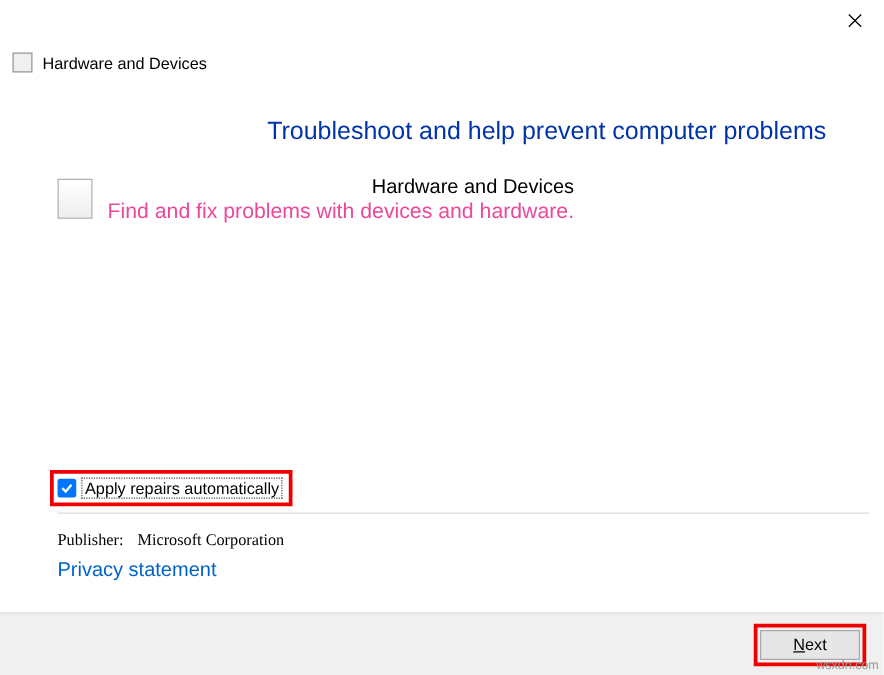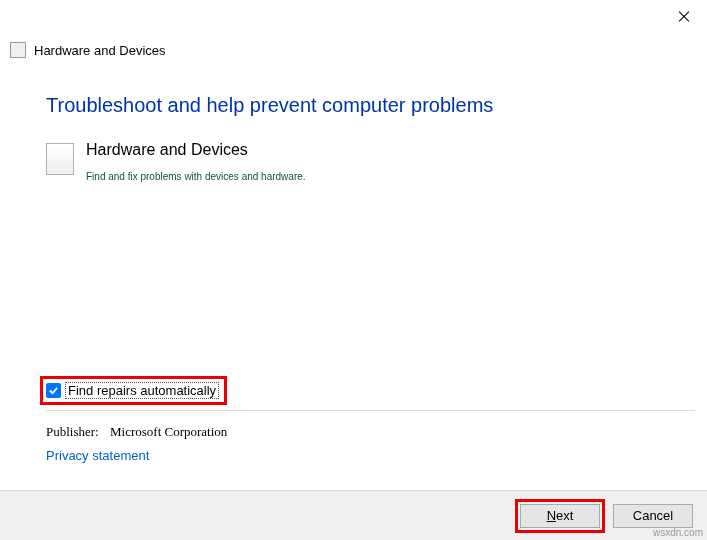--- a/index.html
+++ b/index.html
@@ -40,20 +40,21 @@
     .title-icon {
       width: 16px;
       height: 16px;
       border: 1px solid #999;
       background: #f0f0f0;
       margin-right: 8px;
     }
 
     .main {
       padding: 36px 46px 0 46px;
+      text-align: right;
     }
     .heading {
       color: #0033aa;
       font-size: 20px;
       font-weight: 400;
       margin-bottom: 24px;
     }
     .item {
       display: flex;
       align-items: flex-start;
@@ -64,23 +65,23 @@
       height: 32px;
       border: 1px solid #b0b0b0;
       background: linear-gradient(#fff,#eee);
       margin-right: 12px;
       margin-top: 2px;
     }
     .item-title {
       font-size: 16px;
     }
     .item-desc {
-      font-size: 10px;
-      color: #14532d;
-      margin-top: 12px;
+      font-size: 17px;
+      color: #ec4899;
+      margin-top: 0;
     }
 
     .check-row {
       position: absolute;
       top: 376px;
       left: 40px;
       border: 3px solid #e00;
       padding: 3px 5px 3px 3px;
       display: flex;
       align-items: center;
@@ -117,21 +118,21 @@
       top: 424px;
       left: 46px;
       font-size: 13px;
       font-family: Liberation Serif, serif;
     }
     .publisher-label { margin-right: 8px; }
     .privacy {
       position: absolute;
       top: 448px;
       left: 46px;
-      font-size: 13px;
+      font-size: 16px;
       color: #0063c9;
       cursor: pointer;
     }
 
     .footer {
       position: absolute;
       bottom: 0;
       left: 0;
       right: 0;
       height: 50px;
@@ -190,35 +191,34 @@
     </div>
   </div>
 </div>
 
 <div class="check-row">
   <div class="checkbox">
     <svg viewBox="0 0 12 12">
         <path d="M2 6 L5 9 L10 3" stroke="#fff" stroke-width="2" fill="none"></path>
       </svg>
   </div>
-  <span class="check-label">Find repairs automatically</span>
+  <span class="check-label">Apply repairs automatically</span>
 </div>
 
 <div class="hr"></div>
 
 <div class="publisher">
   <span class="publisher-label">Publisher:</span>
   <span>Microsoft Corporation</span>
 </div>
 
 <div class="privacy">Privacy statement</div>
 
 <div class="footer">
   <div class="next-wrap">
     <button class="btn">
         <span class="u">N</span>
         <span>ext</span>
       </button>
   </div>
-  <button class="btn">Cancel</button>
 </div>
 
 <div class="watermark">wsxdn.com</div>
 
 </body></html>

